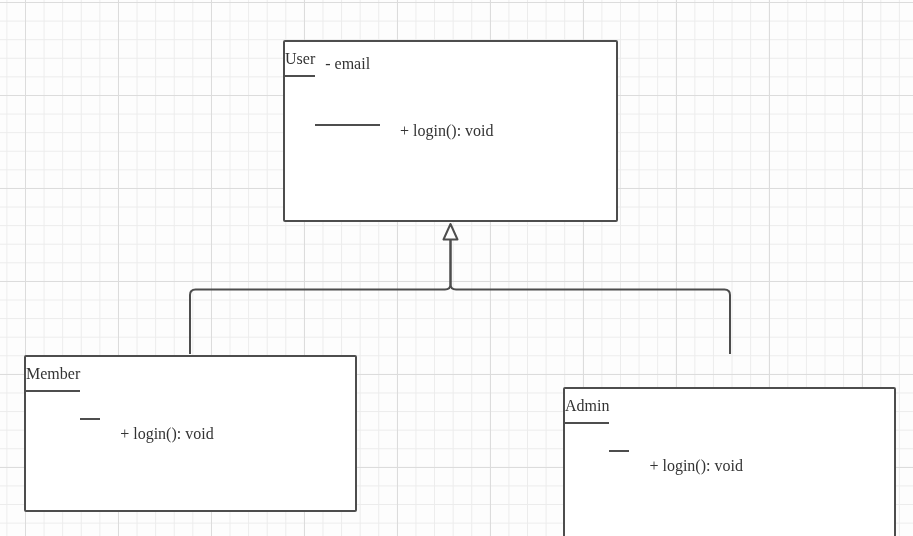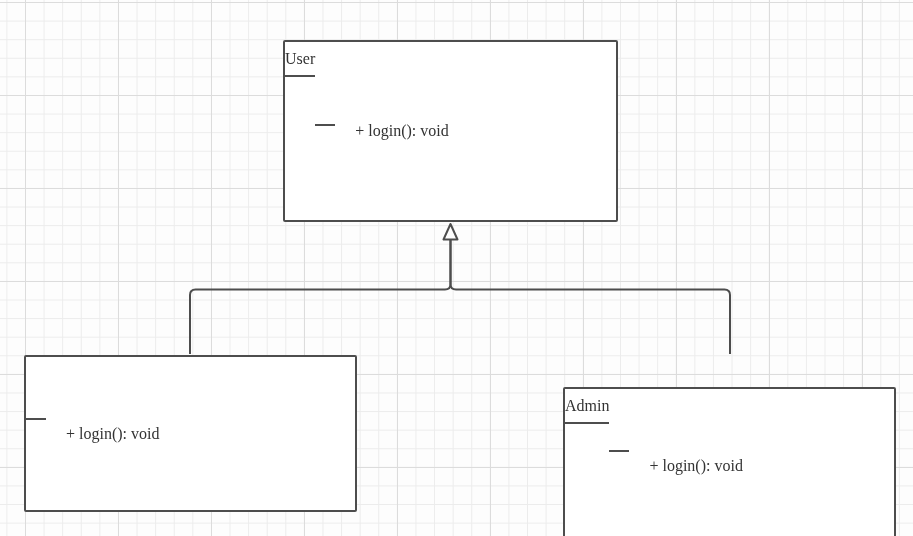--- a/index.html
+++ b/index.html
@@ -91,27 +91,29 @@
 
   <svg class="connectors" viewBox="0 0 913 536" xmlns="http://www.w3.org/2000/svg">
     <path class="edge" d="M 190 354 L 190 295 Q 190 289.5 195.5 289.5 L 445 289.5 Q 450.5 289.5 450.5 284 L 450.5 239"></path>
     <path class="edge" d="M 730 354 L 730 295 Q 730 289.5 724.5 289.5 L 456 289.5 Q 450.5 289.5 450.5 284 L 450.5 239"></path>
     <path class="arrowhead" d="M 450.5 224 L 443.5 239.5 L 457.5 239.5 Z"></path>
   </svg>
 
   <div class="uml-class class-user">
     <div class="uml-title">User</div>
     <div class="uml-attrs">
+      <div class="attr-line">- email</div>
     </div>
     <div class="uml-methods">
       <div>+ login(): void</div>
     </div>
   </div>
 
   <div class="uml-class class-member">
+    <div class="uml-title">Member</div>
     <div class="uml-attrs"></div>
     <div class="uml-methods">
       <div>+ login(): void</div>
     </div>
   </div>
 
   <div class="uml-class class-admin">
     <div class="uml-title">Admin</div>
     <div class="uml-attrs"></div>
     <div class="uml-methods">

